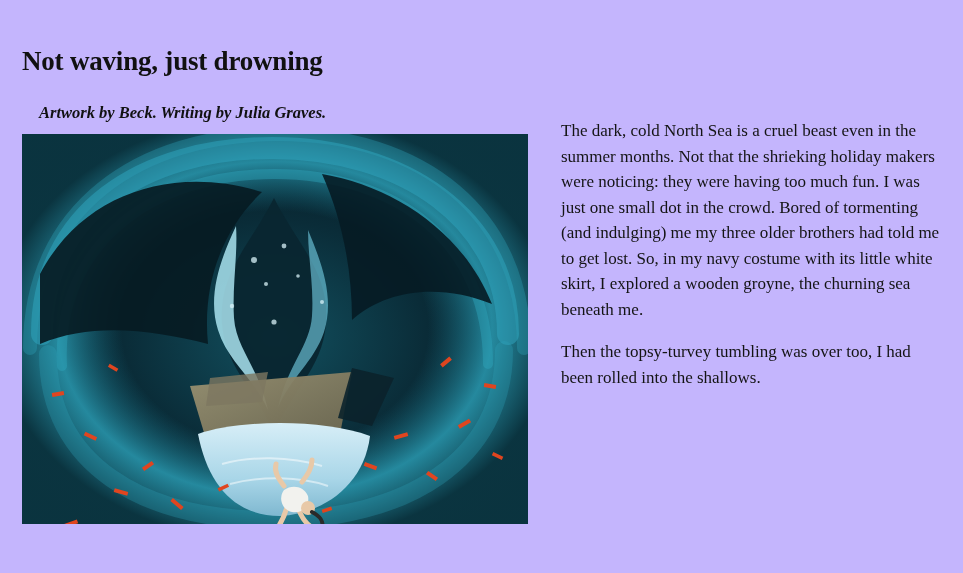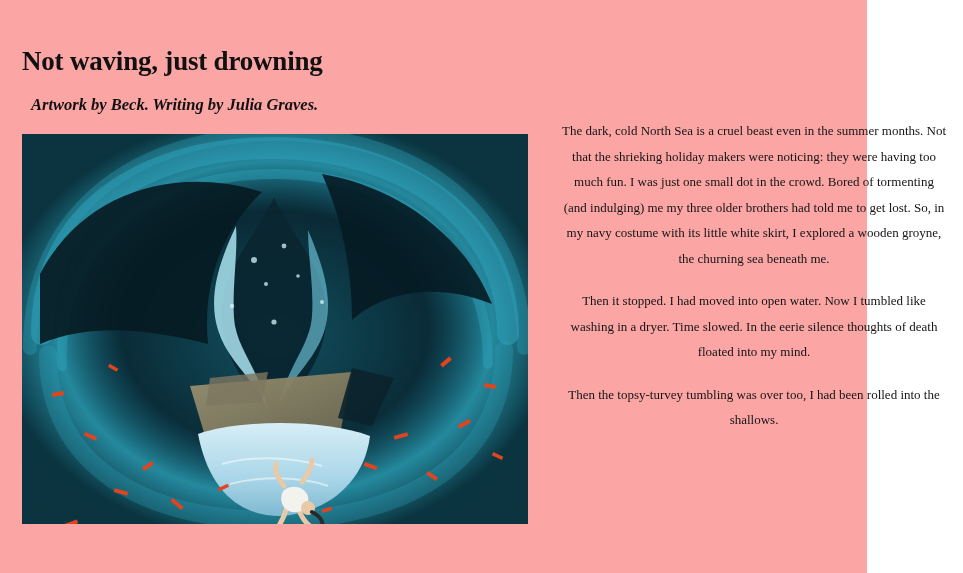--- a/index.html
+++ b/index.html
@@ -9,23 +9,23 @@
   }
   body {
     width: 963px;
     height: 573px;
     overflow: hidden;
     font-family: "Liberation Serif", serif;
     color: #1a1a1a;
   }
   .page {
     position: relative;
-    width: 867px;
+    width: 963px;
     height: 573px;
-    background: #fca5a5;
+    background: #c4b5fd;
   }
   .title {
     position: absolute;
     left: 22px;
     top: 46px;
     font-family: "Liberation Serif", serif;
     font-weight: bold;
     font-size: 27px;
     letter-spacing: -0.2px;
     color: #111111;
@@ -33,21 +33,21 @@
   }
   .byline {
     position: absolute;
     left: 23px;
     top: 87px;
     font-family: "Liberation Serif", serif;
     font-weight: bold;
     font-style: italic;
     font-size: 16.5px;
     color: #111111;
-    margin: 8px;
+    margin: 16px;
   }
   .artwork {
     position: absolute;
     left: 22px;
     top: 134px;
     width: 506px;
     height: 390px;
     overflow: hidden;
     background: #04151c;
   }
@@ -56,24 +56,24 @@
   }
   .article {
     position: absolute;
     left: 561px;
     top: 118px;
     width: 386px;
   }
   .article p {
     margin: 0 0 17px 0;
     font-family: "Liberation Serif", serif;
-    font-size: 13px;
+    font-size: 17px;
     line-height: 25.5px;
     color: #141414;
-    text-align: center;
+    text-align: left;
   }
   .article p:last-child {
     margin-bottom: 0;
   }
 </style>
 </head>
 <body>
 
 <div class="page">
 
@@ -173,17 +173,16 @@
           <rect x="470" y="320" width="11" height="3.5" transform="rotate(25 475 322)"></rect>
           <rect x="300" y="374" width="10" height="3.5" transform="rotate(-18 305 376)"></rect>
           <rect x="86" y="232" width="10" height="3.5" transform="rotate(30 91 234)"></rect>
         </g>
       </g>
     </svg>
   </div>
 
   <div class="article">
     <p>The dark, cold North Sea is a cruel beast even in the summer months. Not that the shrieking holiday makers were noticing: they were having too much fun. I was just one small dot in the crowd. Bored of tormenting (and indulging) me my three older brothers had told me to get lost. So, in my navy costume with its little white skirt, I explored a wooden groyne, the churning sea beneath me.</p>
-    <p>Then it stopped. I had moved into open water. Now I tumbled like washing in a dryer. Time slowed. In the eerie silence thoughts of death floated into my mind.</p>
     <p>Then the topsy-turvey tumbling was over too, I had been rolled into the shallows.</p>
   </div>
 
 </div>
 
 </body></html>

